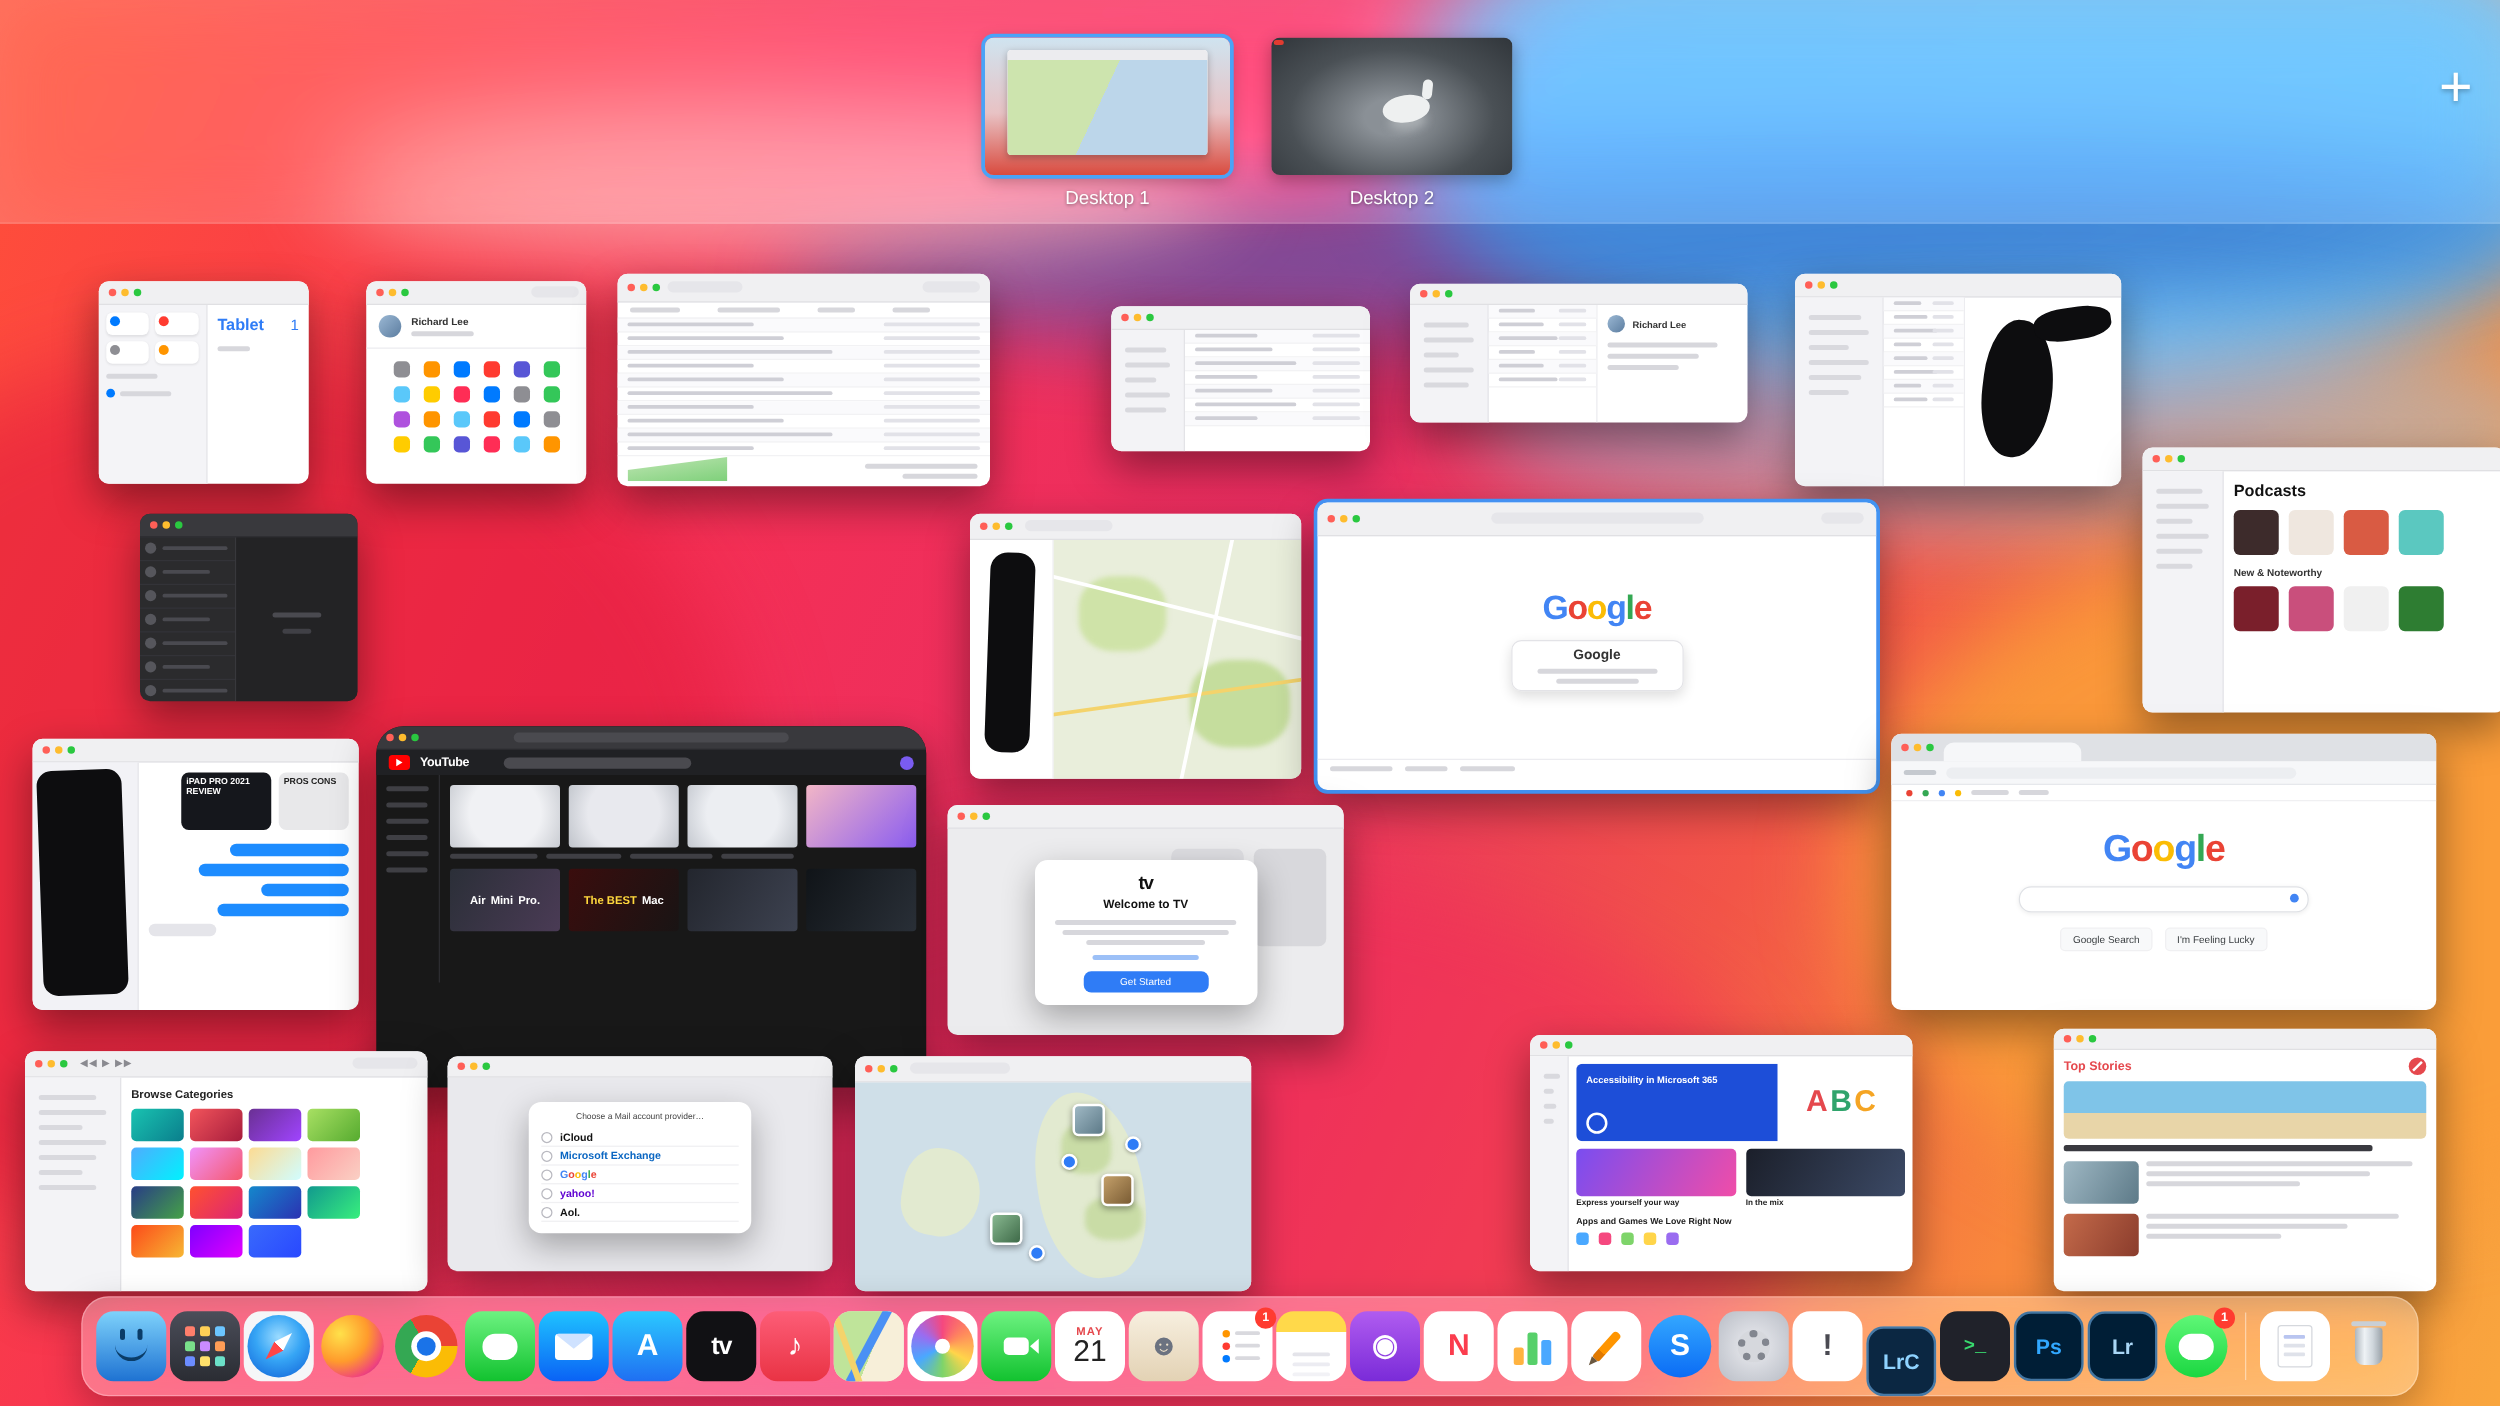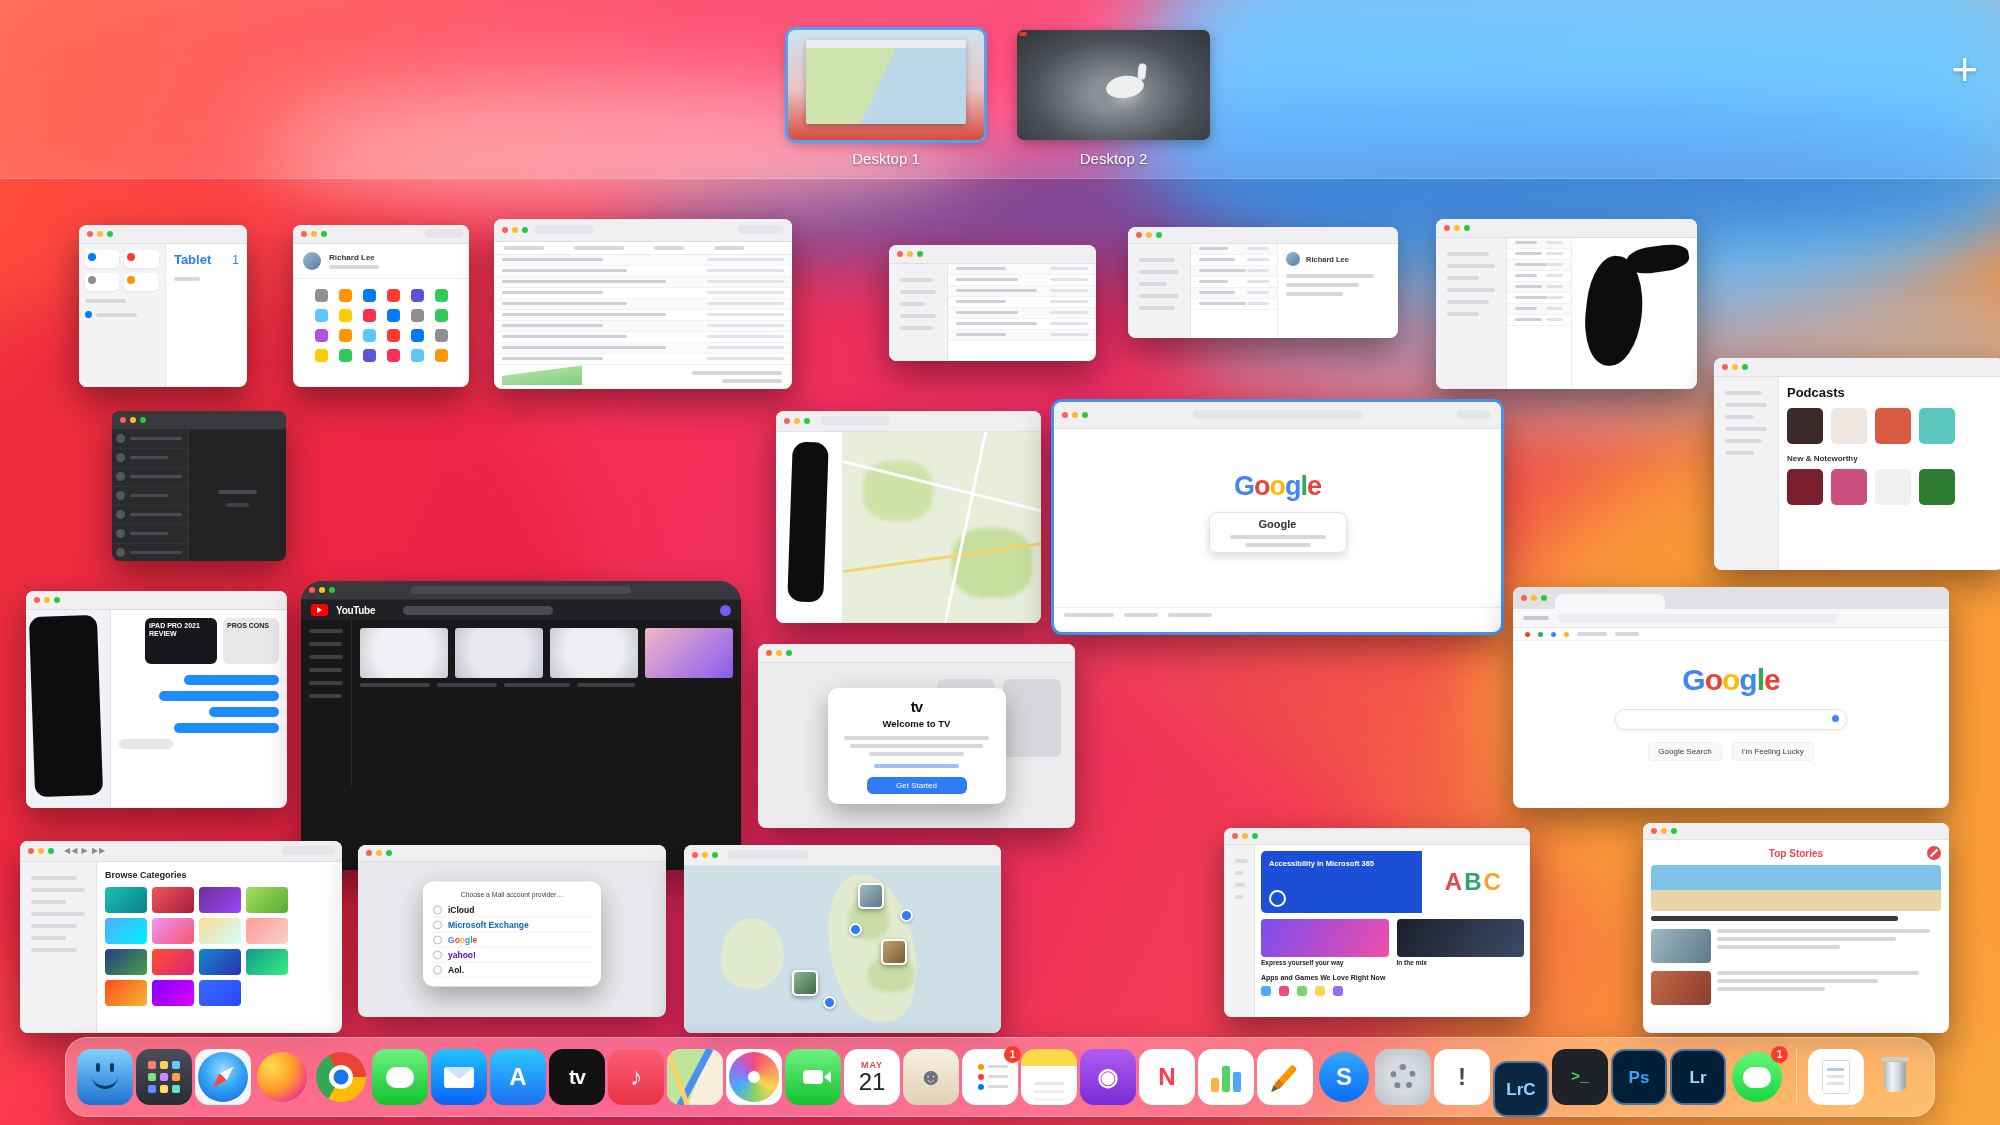--- a/index.html
+++ b/index.html
@@ -538,20 +538,35 @@
             <span class="tile ytile" style="background: radial-gradient(circle at 50% 45%, rgb(232, 233, 238) 0px, rgb(232, 233, 238) 55%, rgb(191, 195, 202));"></span>
             <span class="tile ytile" style="background: radial-gradient(circle at 50% 45%, rgb(236, 238, 242) 0px, rgb(236, 238, 242) 55%, rgb(196, 200, 207));"></span>
             <span class="tile ytile" style="background: linear-gradient(135deg, rgb(242, 182, 198), rgb(138, 92, 240));"></span>
           </div>
         <div style="display:flex;gap:7px;margin-top:5px;">
           <span class="bar" style="width:70px;background:#3f3f44;"></span>
             <span class="bar" style="width:60px;background:#3f3f44;"></span>
           <span class="bar" style="width:66px;background:#3f3f44;"></span>
             <span class="bar" style="width:58px;background:#3f3f44;"></span>
         </div>
+        <div style="display:flex;gap:7px;margin-top:8px;">
+          <div class="yt-sp" style="background:linear-gradient(120deg,#2b2f38,#4a3b55);">
+            <span>Air</span>
+              <span>Mini</span>
+              <span>Pro.</span>
+          </div>
+          <div class="yt-sp" style="background:linear-gradient(120deg,#3a0d0d,#191414);">
+            <span style="color:#ffd83d;">The BEST</span>
+              <span>Mac</span>
+          </div>
+          <div style="display:flex;gap:7px;">
+              <span class="tile ytile" style="background: linear-gradient(120deg, rgb(35, 38, 46), rgb(61, 66, 80));"></span>
+              <span class="tile ytile" style="background: linear-gradient(120deg, rgb(16, 20, 24), rgb(42, 48, 56));"></span>
+            </div>
+        </div>
       </div>
     </div>
   </div>
 
   <div class="win" style="left:758px;top:644px;width:317px;height:184px;background:#ececee;">
     <div class="tb">
         <span class="tl"></span>
       </div>
     <div style="position:relative;height:165px;">
       <div style="position:absolute;right:14px;top:16px;width:58px;height:78px;background:#d8d8dc;border-radius:6px;"></div>
@@ -735,21 +750,21 @@
         </div>
       </div>
     </div>
   </div>
 
   <div class="win" style="left:1643px;top:823px;width:306px;height:210px;">
     <div class="tb" style="height:16px;">
         <span class="tl"></span>
       </div>
     <div class="wbody" style="height:193px;">
-      <div style="flex:1;padding:8px;position:relative;text-align:center;">
+      <div style="flex:1;padding:8px;position:relative;">
         <div class="no-icon"></div>
         <div style="font-size:10px;font-weight:bold;color:#e5484d;">Top Stories</div>
         <div style="height:46px;border-radius:4px;margin-top:6px;background:linear-gradient(180deg,#7fc4e8 55%,#e8d5a8 55%);"></div>
         <div class="bar" style="width:85%;margin-top:5px;background:#3a3a40;height:5px;"></div>
         <div style="display:flex;gap:6px;margin-top:8px;">
           <div style="width:60px;height:34px;border-radius:4px;background:linear-gradient(120deg,#9fb8c4,#5d7a88);flex:none;"></div>
           <div style="flex:1;">
               <div class="bar" style="width:95%;"></div>
               <div class="bar" style="width:80%;margin-top:4px;"></div>
               <div class="bar" style="width:55%;margin-top:4px;"></div>

